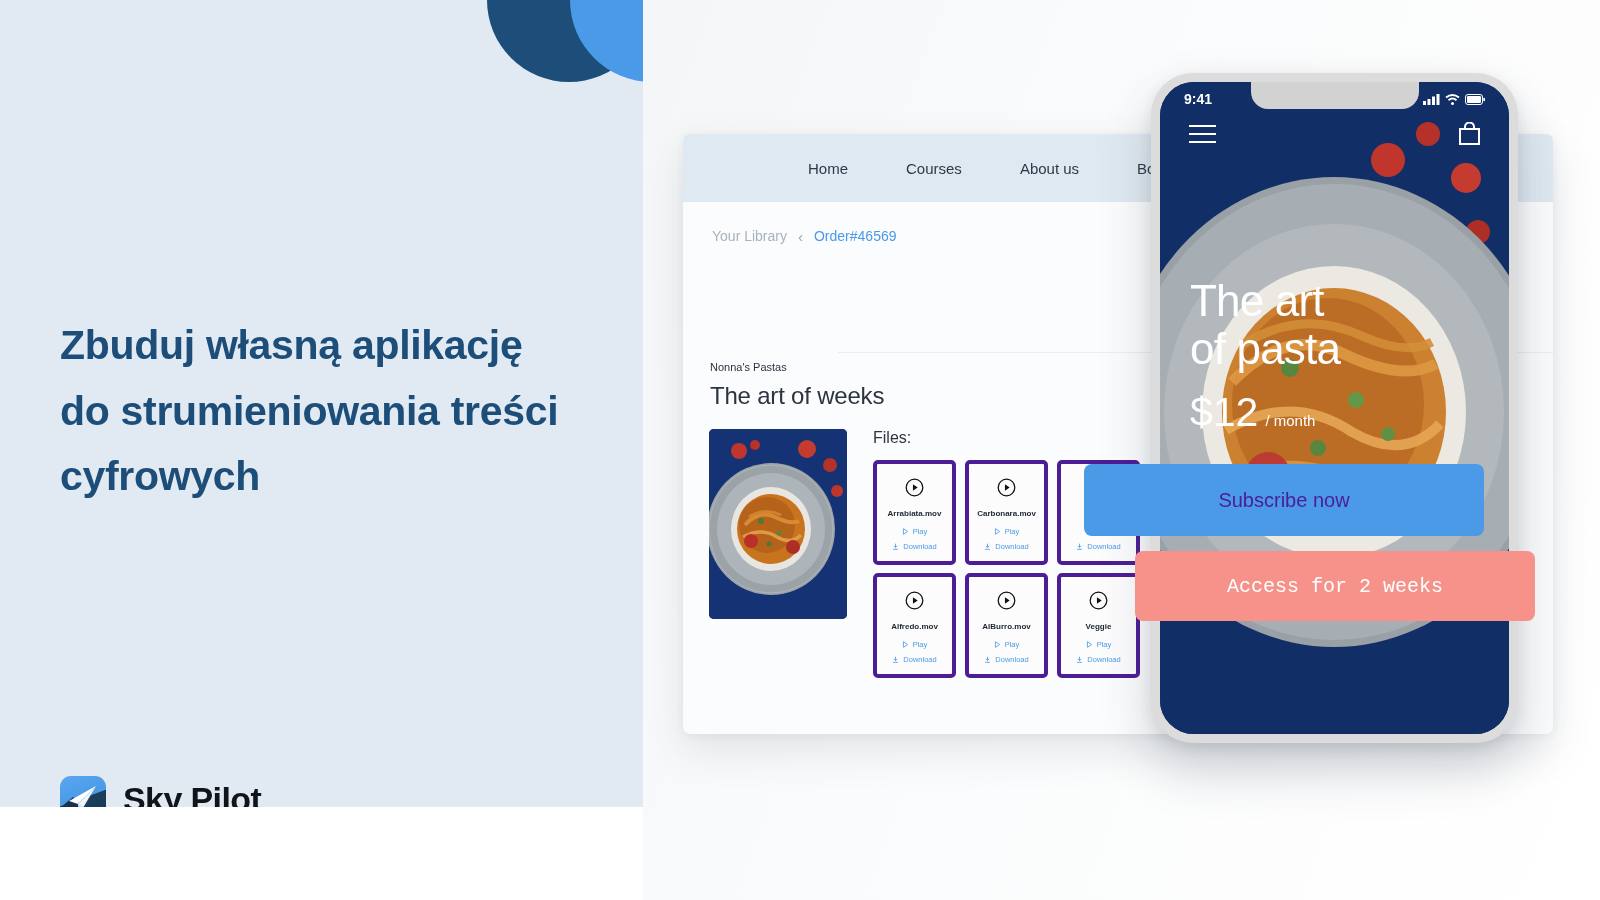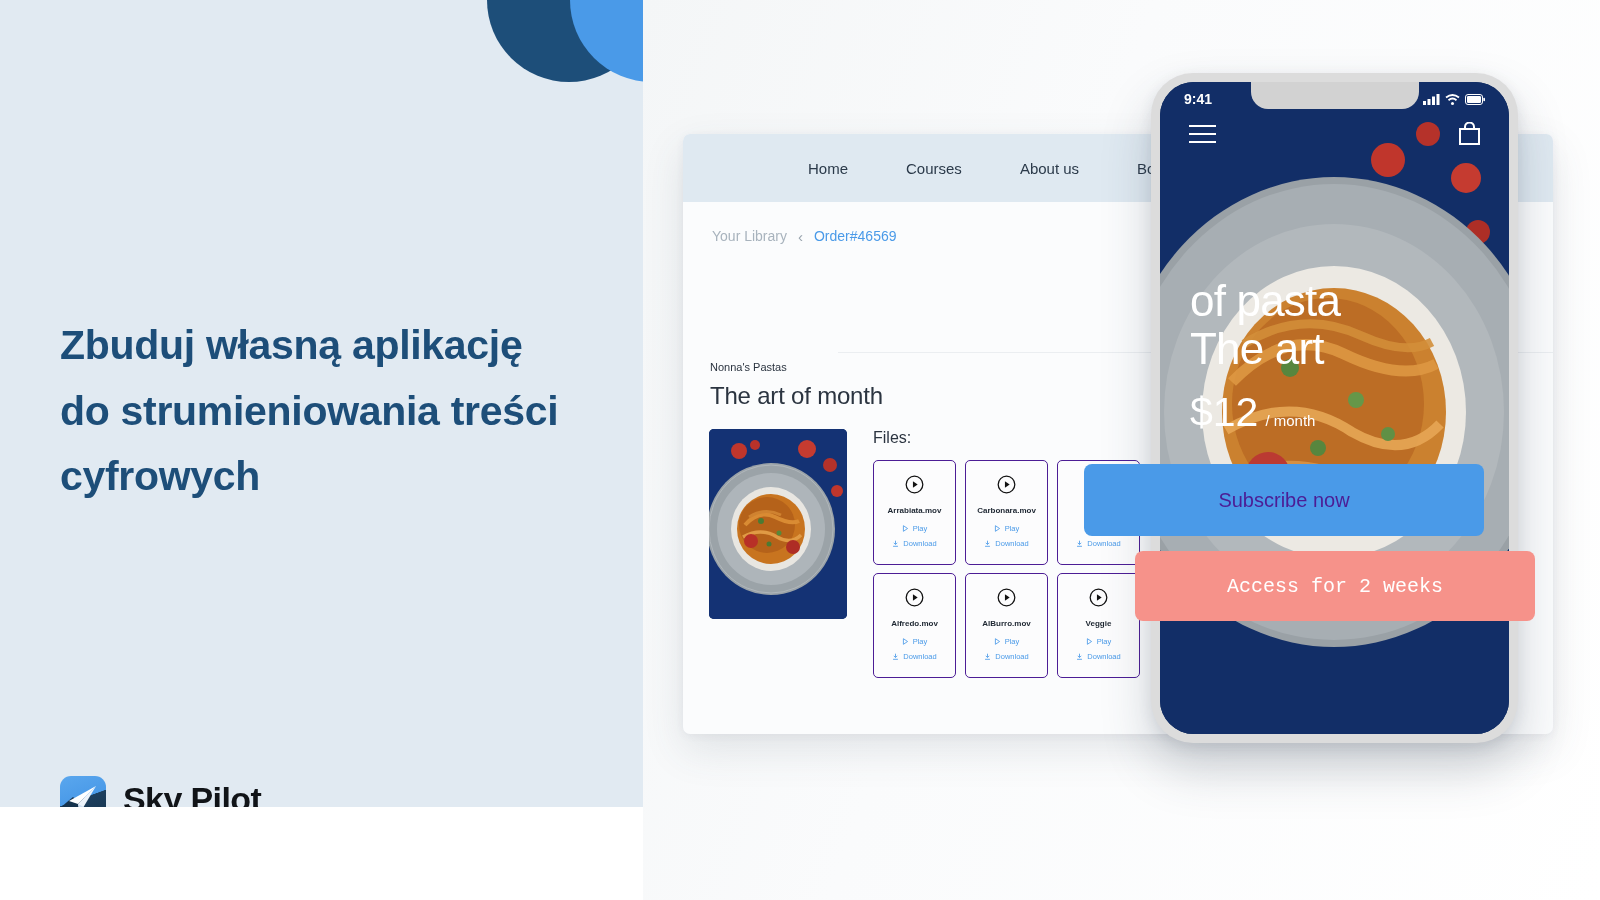--- a/index.html
+++ b/index.html
@@ -150,21 +150,21 @@
   #files-grid {
     position: absolute;
     left: 190px; top: 326px;
     display: grid;
     grid-template-columns: repeat(3, 83px);
     gap: 8px 9px;
   }
   .file-card {
     width: 83px; height: 105px;
     background: #fcfcfd;
-    border: 1px solid #4c1d95;
+    border: 4px solid #4c1d95;
     border-radius: 5px;
     display: flex;
     flex-direction: column;
     align-items: center;
     padding-top: 14px;
   }
   .file-icon { margin-bottom: 8px; }
   .file-name {
     font-size: 8px;
     color: #1d2631;
@@ -321,21 +321,21 @@
     <div id="breadcrumb">
       <span id="breadcrumb-root">Your Library</span>
       <span id="breadcrumb-chevron">‹</span>
       <span id="breadcrumb-current">Order#46569</span>
     </div>
 
     <div id="content-divider"></div>
 
     <div id="course-meta">
       <div id="course-collection">Nonna's Pastas</div>
-      <div id="course-title">The art of month</div>
+      <div id="course-title">The art of weeks</div>
     </div>
 
     <div id="course-thumb">
       <svg width="138" height="190" viewBox="0 0 138 190" preserveAspectRatio="none">
         <rect width="138" height="190" fill="#17367a"></rect>
         <rect width="138" height="190" fill="#12306f" opacity="0.55"></rect>
         <circle cx="30" cy="22" r="8" fill="#c0362c"></circle>
         <circle cx="46" cy="16" r="5" fill="#b8322a"></circle>
         <circle cx="98" cy="20" r="9" fill="#c53b30"></circle>
         <circle cx="121" cy="36" r="7" fill="#b5322a"></circle>
@@ -562,22 +562,22 @@
         <span>
           <svg width="23" height="24" viewBox="0 0 23 24">
             <path d="M2 7 H21 V22 H2 Z" fill="none" stroke="#fff" stroke-width="2"></path>
             <path d="M7 8 V5 a4.5 4.5 0 0 1 9 0 V8" fill="none" stroke="#fff" stroke-width="2"></path>
           </svg>
         </span>
       </div>
 
       <div id="phone-hero-text">
         <div id="phone-hero-title">
+          <div>The art</div>
           <div>of pasta</div>
-          <div>The art</div>
         </div>
         <div id="phone-price-row">
           <span id="phone-price">$12</span>
           <span id="phone-period">/ month</span>
         </div>
       </div>
 
     </div>
   </div>
 

